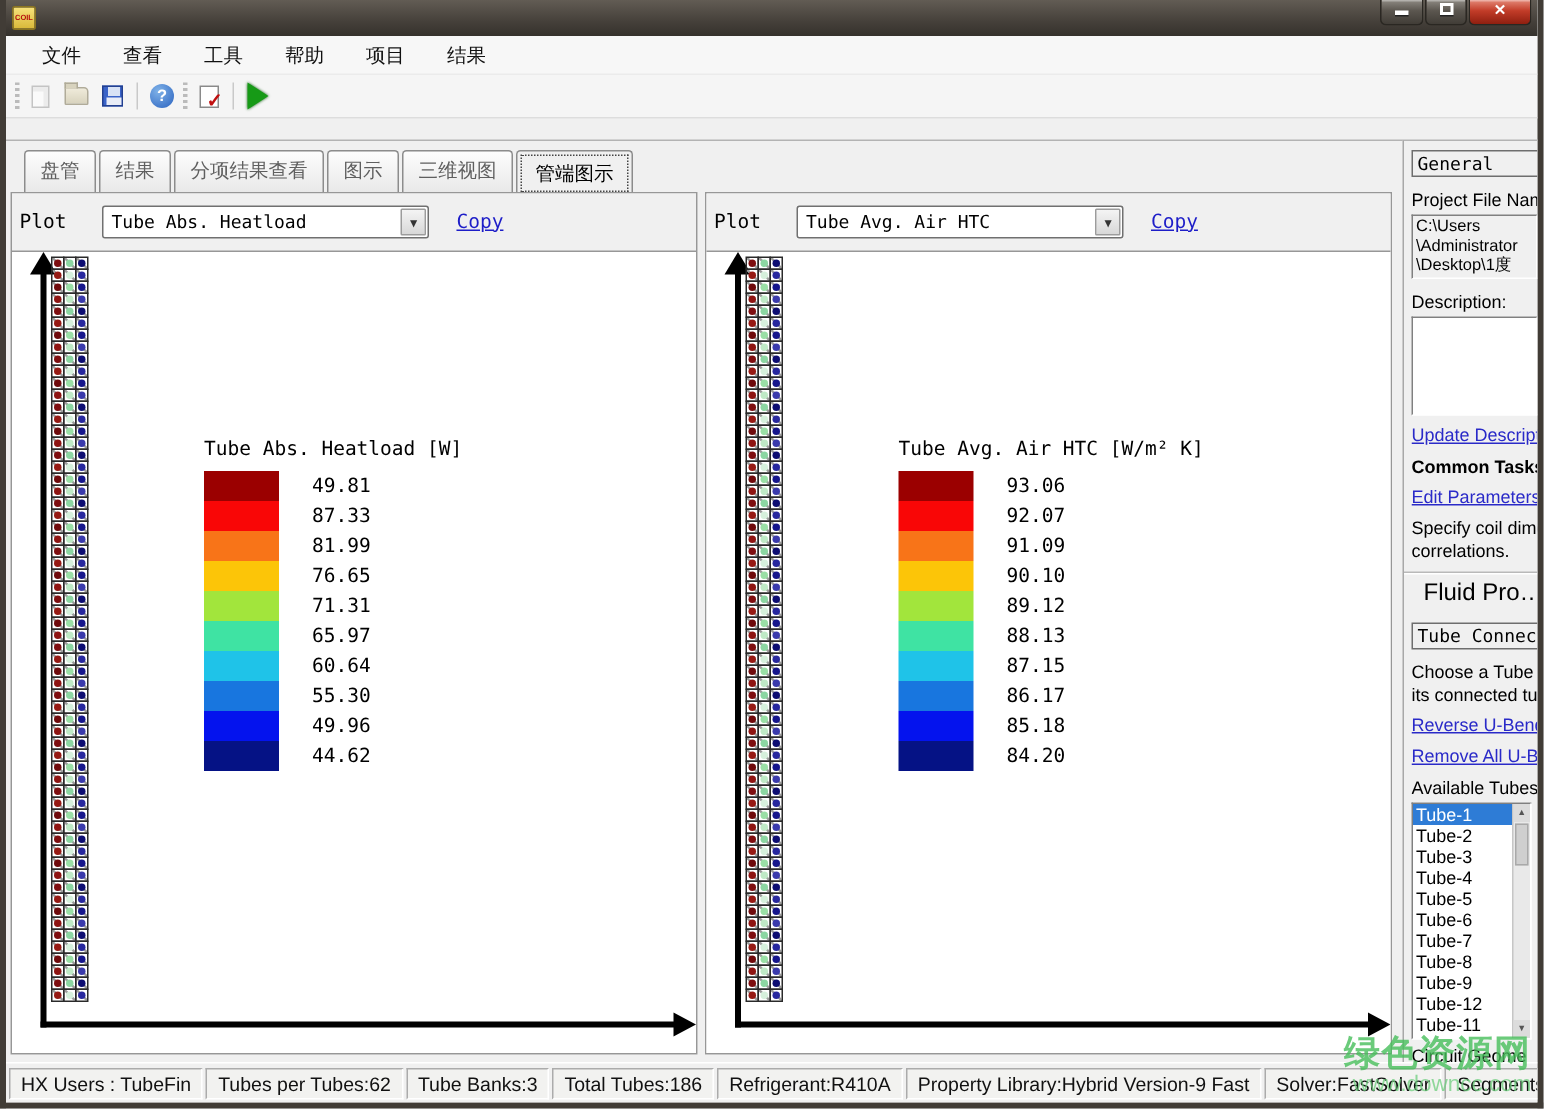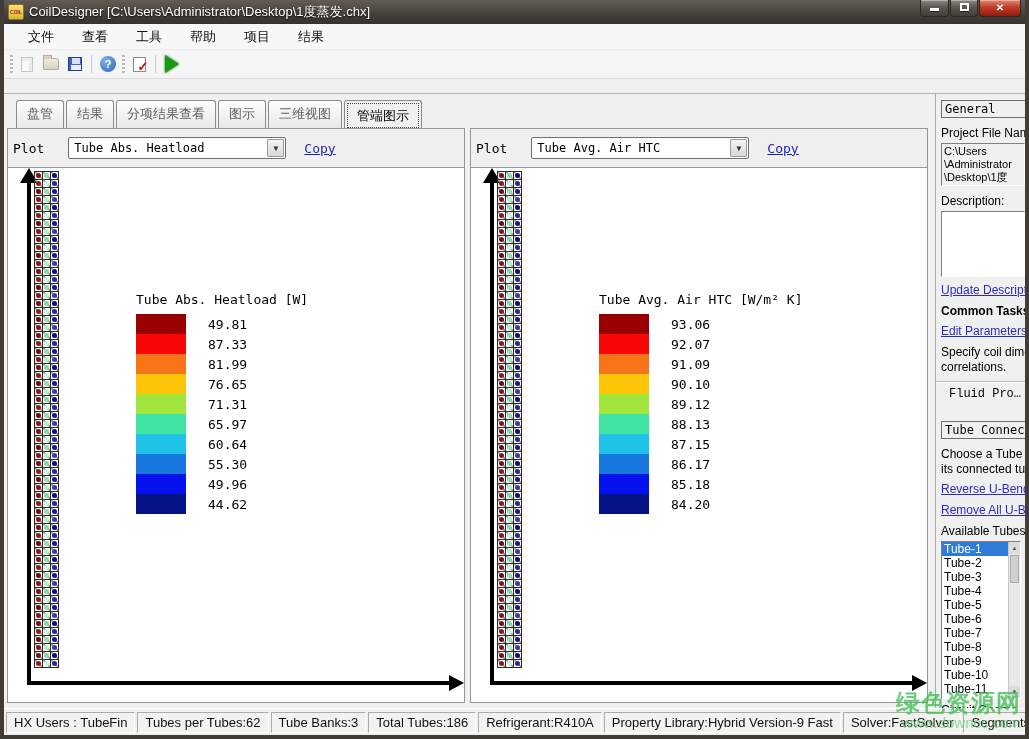--- a/index.html
+++ b/index.html
@@ -95,22 +95,22 @@
   .side-label{ white-space:nowrap; overflow:hidden; margin-bottom:3px;}
   .side-path-box{ border:1px solid; border-color:#808080 #FFF #FFF #808080; background:#F0F0F0;
     font-size:11px; padding:1px 2px; margin:2px 0 8px 0; line-height:13px; white-space:nowrap; overflow:hidden;}
   .side-desc-box{ border:1px solid; border-color:#808080 #FFF #FFF #808080; background:#FFF;
     height:66px; margin:2px 0 6px 0;}
   .side-link{ color:#2A2AC8; text-decoration:underline; white-space:nowrap; overflow:hidden;
     margin-bottom:7px; cursor:pointer; display:block;}
   .side-bold{ font-weight:bold; white-space:nowrap; overflow:hidden; margin-bottom:6px;}
   .side-text{ white-space:nowrap; overflow:hidden; line-height:15px;}
   .side-divider{ border-top:1px solid #B9B9B9; border-bottom:1px solid #FFF; margin:6px 0 4px -5px;}
-  .side-fluid{ font-family:Liberation Mono, monospace; font-size:12px; white-space:nowrap;
-    overflow:hidden; padding-left:8px; margin-bottom:20px;}
+  .side-fluid{ font-family:Liberation Sans, sans-serif; font-size:16px; white-space:nowrap;
+    overflow:hidden; padding-left:8px; margin-bottom:10px;}
   .tube-listbox{ border:1px solid; border-color:#808080 #FFF #FFF #808080; background:#FFF;
     height:158px; margin:3px 4px 0 0; position:relative; overflow:hidden;}
   .list-inner{ margin-right:12px; }
   .list-item{ font-size:12px; padding:0 2px; height:14px; line-height:14px; white-space:nowrap; cursor:default;}
   .list-item.selected{ background:#2E7CD6; color:#FFF;}
   .list-scroll{ position:absolute; right:0; top:0; bottom:0; width:12px; background:#E9E9E9; border-left:1px solid #C6C6C6;}
   .list-thumb{ position:absolute; left:1px; right:1px; top:13px; height:28px; background:#CFCFCF; border:1px solid #A9A9A9;}
   .scroll-arrow{ position:absolute; left:0; right:0; height:12px; font-size:6px; text-align:center; line-height:12px; color:#555; background:#DCDCDC;}
   .scroll-arrow.up{ top:0;} .scroll-arrow.down{ bottom:0;}
   .side-partial{ white-space:nowrap; overflow:hidden; margin-top:4px; color:#000;}
@@ -133,21 +133,20 @@
   .wm-1{ font-size:24px; font-weight:bold; color:rgba(70,190,90,.8); letter-spacing:1px;}
   .wm-2{ font-size:15px; color:rgba(110,205,125,.75);}
 </style>
 </head>
 <body>
 
 <div class="window">
 
   <div class="titlebar">
     <div class="app-icon">COIL</div>
-    <div class="title-text">CoilDesigner [C:\Users\Administrator\Desktop\1度蒸发.chx]</div>
     <div class="win-btns">
       <div class="win-btn min"><span class="glyph-line"></span></div>
       <div class="win-btn max"><span class="glyph-box"></span></div>
       <div class="win-btn close"><span>✕</span></div>
     </div>
   </div>
 
   <div class="menubar">
       <span class="menu-item">文件</span>
       <span class="menu-item">查看</span>
@@ -1469,21 +1468,21 @@
         <div class="list-inner">
             <div class="list-item selected">Tube-1</div>
             <div class="list-item">Tube-2</div>
             <div class="list-item">Tube-3</div>
             <div class="list-item">Tube-4</div>
             <div class="list-item">Tube-5</div>
             <div class="list-item">Tube-6</div>
             <div class="list-item">Tube-7</div>
             <div class="list-item">Tube-8</div>
             <div class="list-item">Tube-9</div>
-            <div class="list-item">Tube-10</div>
+            <div class="list-item">Tube-12</div>
             <div class="list-item">Tube-11</div>
           </div>
         <div class="list-scroll">
           <div class="scroll-arrow up">▲</div>
           <div class="list-thumb"></div>
           <div class="scroll-arrow down">▼</div>
         </div>
       </div>
       <div class="side-partial">Circuit Geome</div>
     </div>

